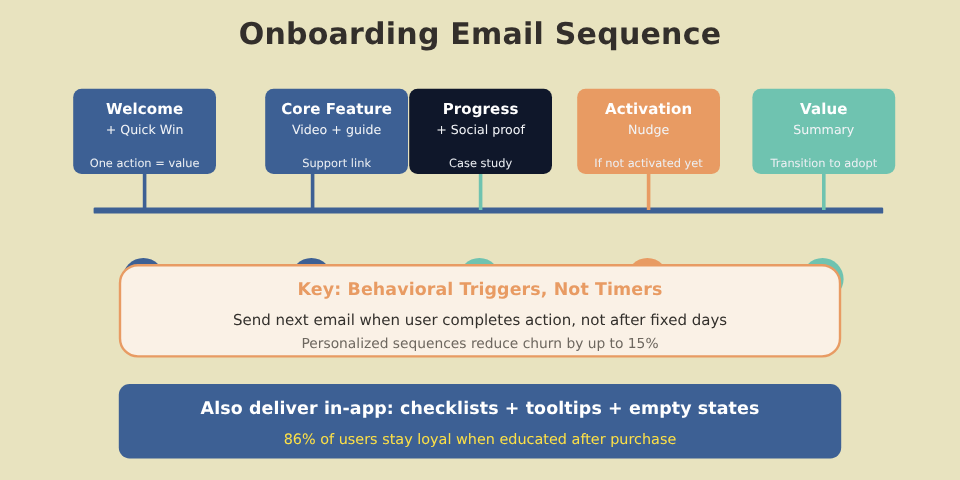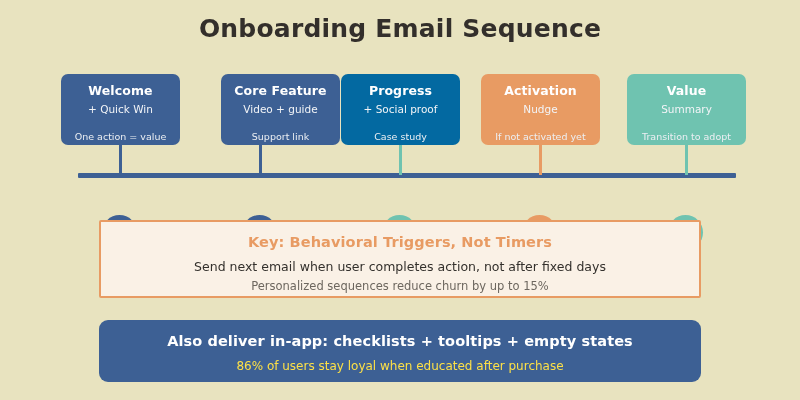--- a/index.html
+++ b/index.html
@@ -109,21 +109,21 @@
   
   #key-callout {
     position: absolute;
     left: 99px;
     top: 220px;
     width: 602px;
     height: 78px;
     box-sizing: border-box;
     background: #faf1e6;
     border: 2px solid #e89b63;
-    border-radius: 2px;
+    border-radius: 16px;
     text-align: center;
     padding-top: 11px;
   }
   #key-callout-title {
     font-size: 14.5px;
     font-weight: bold;
     color: #e89b63;
     line-height: 19px;
     letter-spacing: 0.1px;
   }
@@ -192,21 +192,21 @@
       <div class="stage-card" style="background: rgb(61, 96, 148);">
         <div class="stage-title">Core Feature</div>
         <div class="stage-sub1">Video + guide</div>
         <div class="stage-sub2">Support link</div>
       </div>
       <div class="stage-stem" style="background: rgb(61, 96, 148);"></div>
       <div class="stage-marker" style="background: rgb(61, 96, 148);">D2</div>
     </div>
 
     <div class="stage" style="left: 341px;">
-      <div class="stage-card" style="background: #0369a1;">
+      <div class="stage-card" style="background: #0f172a;">
         <div class="stage-title">Progress</div>
         <div class="stage-sub1">+ Social proof</div>
         <div class="stage-sub2">Case study</div>
       </div>
       <div class="stage-stem" style="background: rgb(111, 195, 176);"></div>
       <div class="stage-marker" style="background: rgb(111, 195, 176);">D5</div>
     </div>
 
     <div class="stage" style="left: 481px;">
       <div class="stage-card" style="background: rgb(232, 155, 99);">

